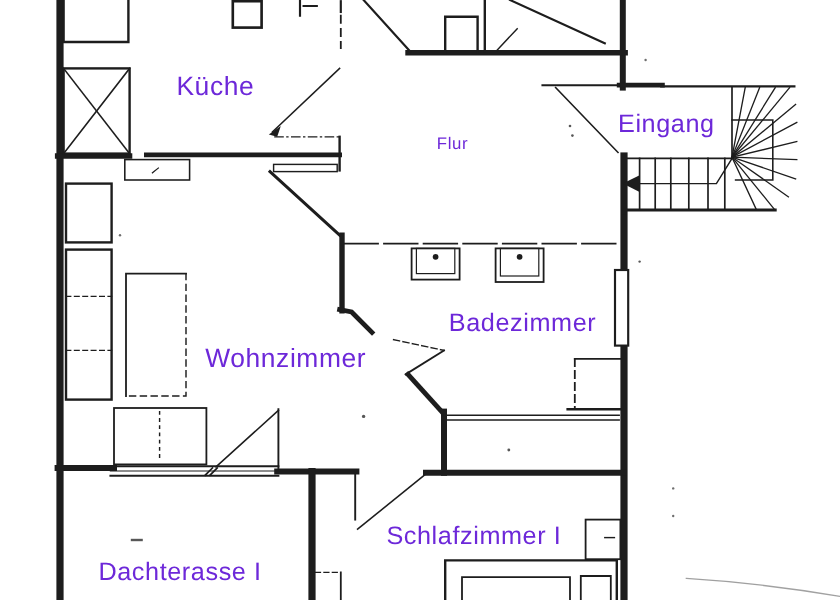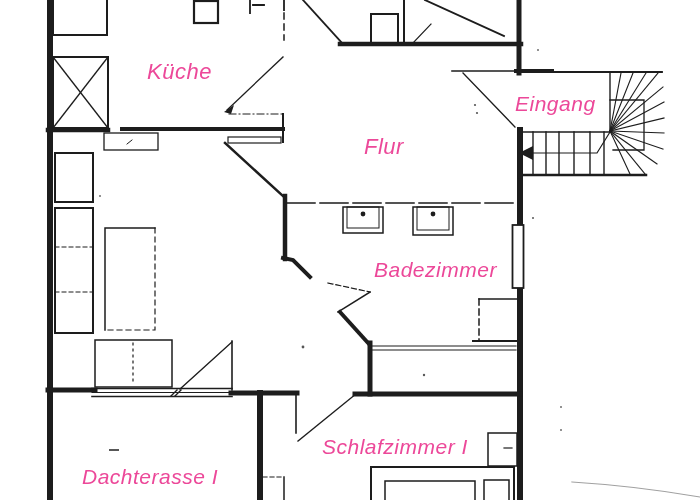--- a/index.html
+++ b/index.html
@@ -2,26 +2,26 @@
 <html><head>
 <meta charset="utf-8">
 <style>
   html,body{margin:0;padding:0;background:#ffffff;}
   .stage{
     position:relative;width:700px;height:500px;background:#ffffff;
     font-family:"Liberation Sans",sans-serif;overflow:hidden;
   }
   .stage svg{position:absolute;left:0;top:0;}
   .room-label{
-    position:absolute;white-space:nowrap;color:#ec4899;
+    position:absolute;white-space:nowrap;color:#6d28d9;
     font-size:21px;letter-spacing:.5px;line-height:1.15;
-    transform:none;user-select:none;font-style:italic;
+    transform:none;user-select:none;
   }
   .lbl-kueche{left:147px;top:59px;font-size:22px;}
-  .lbl-flur{left:364px;top:134px;font-size:22px;}
+  .lbl-flur{left:364px;top:111px;font-size:14px;}
   .lbl-eingang{left:515px;top:92px;text-align:center;}
   .lbl-wohnzimmer{left:171px;top:286px;font-size:22px;}
   .lbl-badezimmer{left:374px;top:258px;}
   .lbl-schlafzimmer{left:322px;top:435px;}
   .lbl-dachterasse{left:82px;top:465px;text-align:right;}
 </style>
 </head>
 <body>
 
 <div class="stage">
@@ -196,16 +196,17 @@
       <circle cx="538" cy="50" r="1" fill="#555" stroke="none"></circle>
       <circle cx="100" cy="196" r="1" fill="#555" stroke="none"></circle>
       <line x1="110" y1="450" x2="118" y2="450" stroke-width="2" stroke="#3a3a3a"></line>
       <path d="M572,482 Q636,486 700,497" stroke="#909090" stroke-width="1.2"></path>
     </g>
   </svg>
 
   <div class="room-label lbl-kueche">Küche</div>
   <div class="room-label lbl-flur">Flur</div>
   <div class="room-label lbl-eingang">Eingang</div>
+  <div class="room-label lbl-wohnzimmer">Wohnzimmer</div>
   <div class="room-label lbl-badezimmer">Badezimmer</div>
   <div class="room-label lbl-schlafzimmer">Schlafzimmer I</div>
   <div class="room-label lbl-dachterasse">Dachterasse I</div>
 </div>
 
 </body></html>

